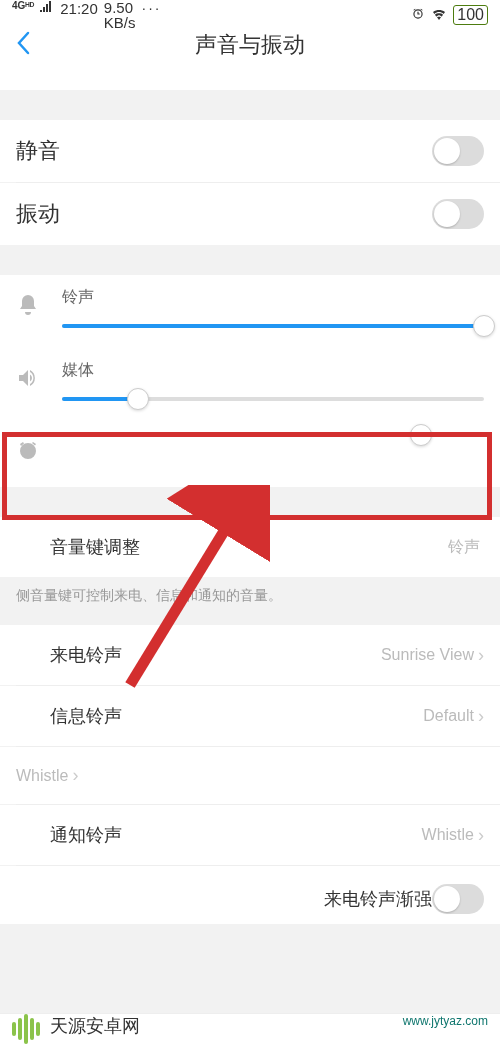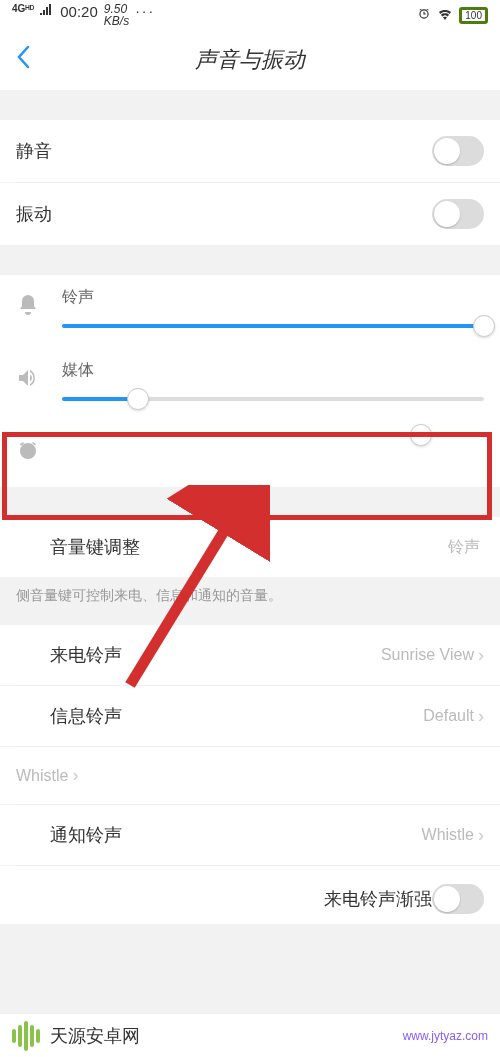--- a/index.html
+++ b/index.html
@@ -30,47 +30,45 @@
     }
     .signal-4g {
       font-size: 10px;
       font-weight: bold;
     }
     .time-main {
       font-size: 15px;
       font-weight: 500;
     }
     .kbs {
-      font-size: 12px;
+      font-size: 15px;
       line-height: 1;
-      font-style: italic;
     }
     .dots {
       font-size: 14px;
       letter-spacing: 2px;
     }
     .status-right {
       margin-left: auto;
       display: flex;
       align-items: center;
       gap: 6px;
     }
     .battery-box {
-      border: 3px solid #4d7c0f;
+      border: 1px solid #4d7c0f;
       border-radius: 3px;
       padding: 0 3px;
-      font-size: 10px;
+      font-size: 16px;
     }
     .header {
       height: 60px;
       background: #fff;
       display: flex;
-      align-items: center;
+      align-items: flex-start;
       position: relative;
-      font-style: italic;
     }
     .back-btn {
       position: absolute;
       left: 16px;
       color: #2196f3;
       font-size: 28px;
       font-weight: 300;
     }
     .header-title {
       flex: 1;
@@ -82,21 +80,21 @@
       height: 30px;
     }
     .row {
       background: #fff;
       padding: 16px;
       display: flex;
       align-items: center;
       min-height: 60px;
     }
     .row-label {
-      font-size: 18px;
+      font-size: 22px;
       color: #333;
       flex: 1;
     }
     .toggle {
       width: 52px;
       height: 30px;
       background: #dcdcdc;
       border-radius: 15px;
       position: relative;
     }
@@ -192,56 +190,56 @@
       margin-left: 16px;
     }
     .watermark-bar {
       position: absolute;
       bottom: 0;
       left: 0;
       right: 0;
       height: 44px;
       background: #fff;
       display: flex;
-      align-items: center;
+      align-items: flex-start;
       padding: 0 12px;
       border-top: 1px solid #eee;
     }
     .wm-logo {
       display: flex;
       gap: 2px;
       margin-right: 10px;
     }
     .wm-bar {
       width: 4px;
       border-radius: 2px;
       background: #8bc34a;
     }
     .wm-text {
       font-size: 18px;
       color: #333;
       flex: 1;
     }
     .wm-url {
       font-size: 12px;
-      color: #8b5cf6;
+      color: #0f766e;
     }
   </style>
 </head>
 <body>
 
 <div class="status-bar">
   <div class="status-left">
     <span class="signal-4g">4Gᴴᴰ</span>
     <span>
       <svg width="14" height="12" viewBox="0 0 14 12">
           <path d="M0 10h2v2H0zM3 7h2v5H3zM6 4h2v8H6zM9 1h2v11H9z" fill="#333"></path>
         </svg>
     </span>
-    <span class="time-main">00:20</span>
+    <span class="time-main">21:20</span>
     <span class="kbs">
       <div>9.50</div>
       <div>KB/s</div>
     </span>
     <span class="dots">···</span>
   </div>
   <div class="status-right">
     <span>
       <svg width="14" height="14" viewBox="0 0 24 24">
           <path fill="#333" d="M12 4a8 8 0 108 8 8 8 0 00-8-8zm0 14a6 6 0 116-6 6 6 0 01-6 6zM4 5l3-2 1 1-3 2zm13-2l3 2-1 1-3-2zm-4 5h-2v5h4v-2h-2z"></path>

